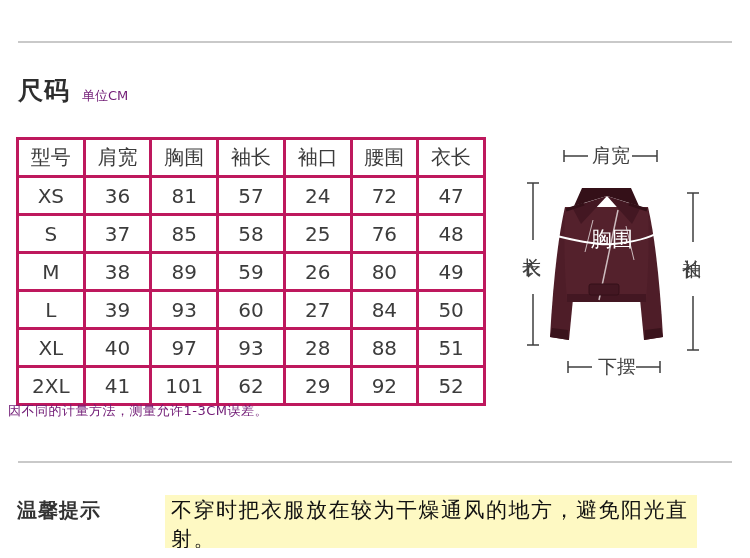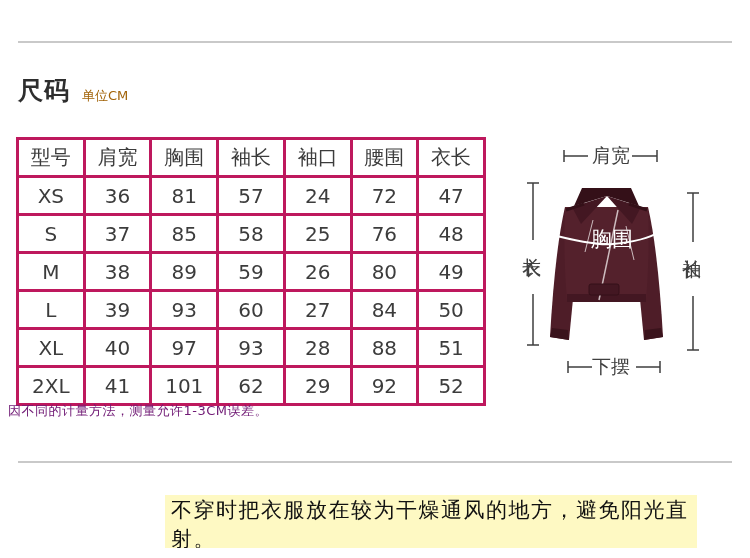--- a/index.html
+++ b/index.html
@@ -6,39 +6,39 @@
   .screen {
     position:relative; width:750px; height:548px; background:#ffffff;
     font-family:"DejaVu Sans","Liberation Sans",sans-serif; color:#333;
     overflow:hidden;
   }
   .hr { position:absolute; background:#c9c9c9; height:2px; }
   .hr-top { left:18px; top:41px; width:714px; }
   .hr-bottom { left:18px; top:461px; width:714px; }
 
   .size-title { position:absolute; left:18px; top:74px; font-size:25px; font-weight:bold; color:#2e2e2e; letter-spacing:1px; }
-  .size-unit  { position:absolute; left:82px; top:87px; font-size:13px; color:#a16207; }
+  .size-unit  { position:absolute; left:82px; top:87px; font-size:13px; color:#701a75; }
 
   table.size-chart {
     position:absolute; left:16px; top:137px; width:470px;
     border-collapse:collapse; table-layout:fixed;
   }
   table.size-chart td {
     border:3px solid #be185d; height:35px; padding:0;
     text-align:center; vertical-align:middle;
     font-size:20px; color:#3c3c3c;
   }
 
   .note { position:absolute; left:8px; top:402px; font-size:13px; color:#701a75; letter-spacing:0.5px; }
 
   .figure { position:absolute; left:495px; top:130px; width:250px; height:270px; }
   .figure svg { position:absolute; left:0; top:0; }
   .flabel { position:absolute; font-size:19px; color:#3f3f3f; line-height:1.15; }
   .flabel-shoulder { left:94px; top:15px;  width:44px; text-align:center; }
-  .flabel-hem      { left:97px; top:226px; width:44px; text-align:left; }
+  .flabel-hem      { left:97px; top:226px; width:44px; text-align:right; }
   .flabel-length   { left:26px;  top:112px; height:52px; writing-mode:vertical-rl; }
   .flabel-sleeve   { left:186px; top:114px; height:52px; writing-mode:vertical-rl; }
   .flabel-chest    { left:88px; top:97px; width:58px; text-align:center; color:#ffffff; font-size:21px; }
 
   .tips-title { position:absolute; left:17px; top:497px; font-size:20px; font-weight:bold; color:#333333; letter-spacing:1px; }
   .tips-box {
     position:absolute; left:165px; top:495px; width:532px; box-sizing:border-box;
     background:#fef9c3; color:#111111;
     font-size:21px; line-height:29px; letter-spacing:1.5px;
     padding:1px 6px;
@@ -160,15 +160,16 @@
     </svg>
     <div class="flabel flabel-shoulder">肩宽</div>
     <div class="flabel flabel-length">衣长</div>
     <div class="flabel flabel-sleeve">袖长</div>
     <div class="flabel flabel-hem">下摆</div>
     <div class="flabel flabel-chest">胸围</div>
   </div>
 
   <div class="hr hr-bottom"></div>
 
+  <div class="tips-title">温馨提示</div>
   <div class="tips-box">不穿时把衣服放在较为干燥通风的地方，避免阳光直射。</div>
 
 </div>
 
 </body></html>

